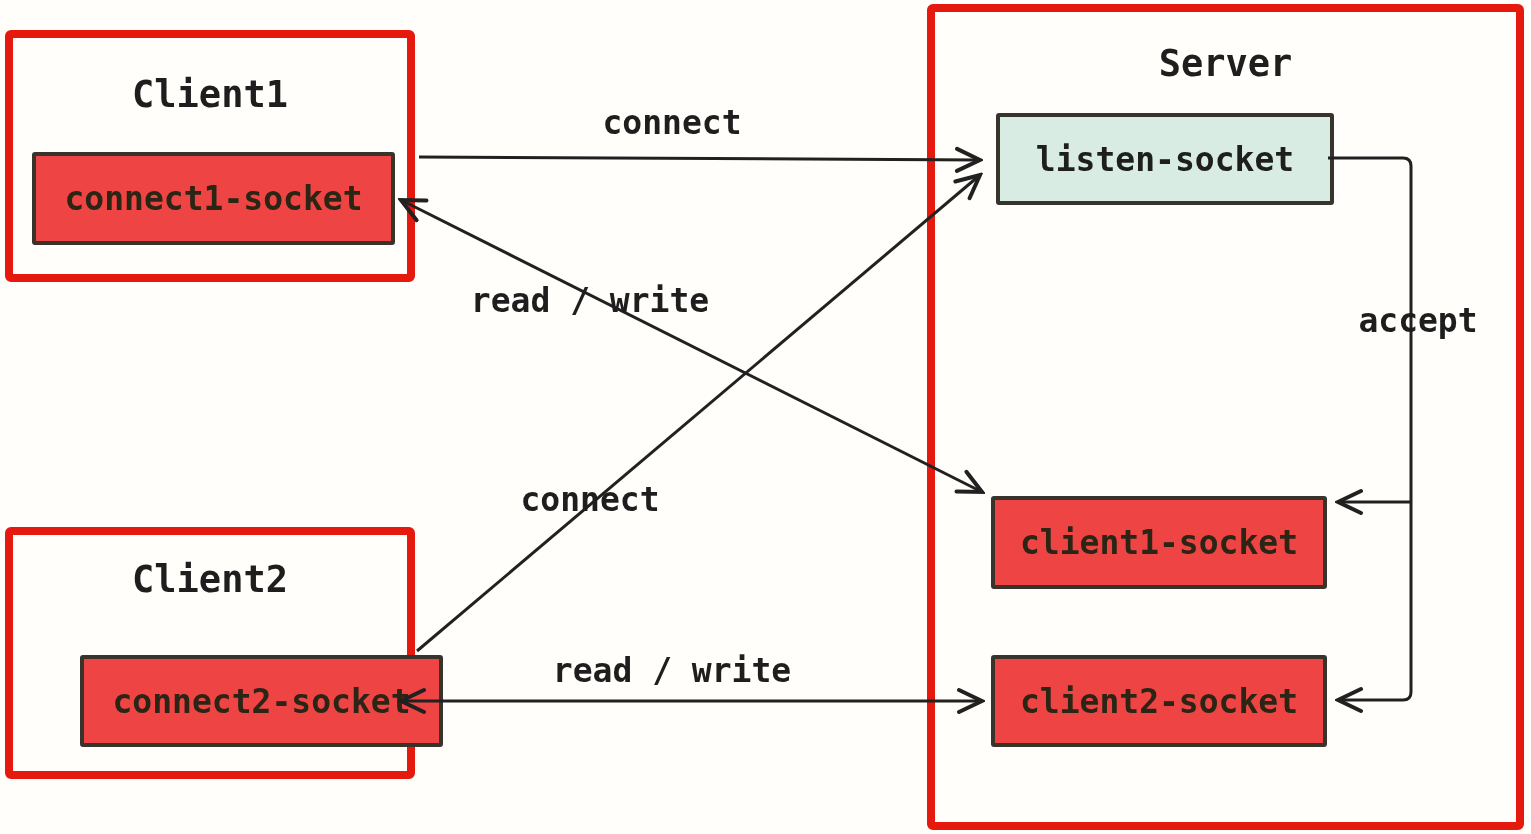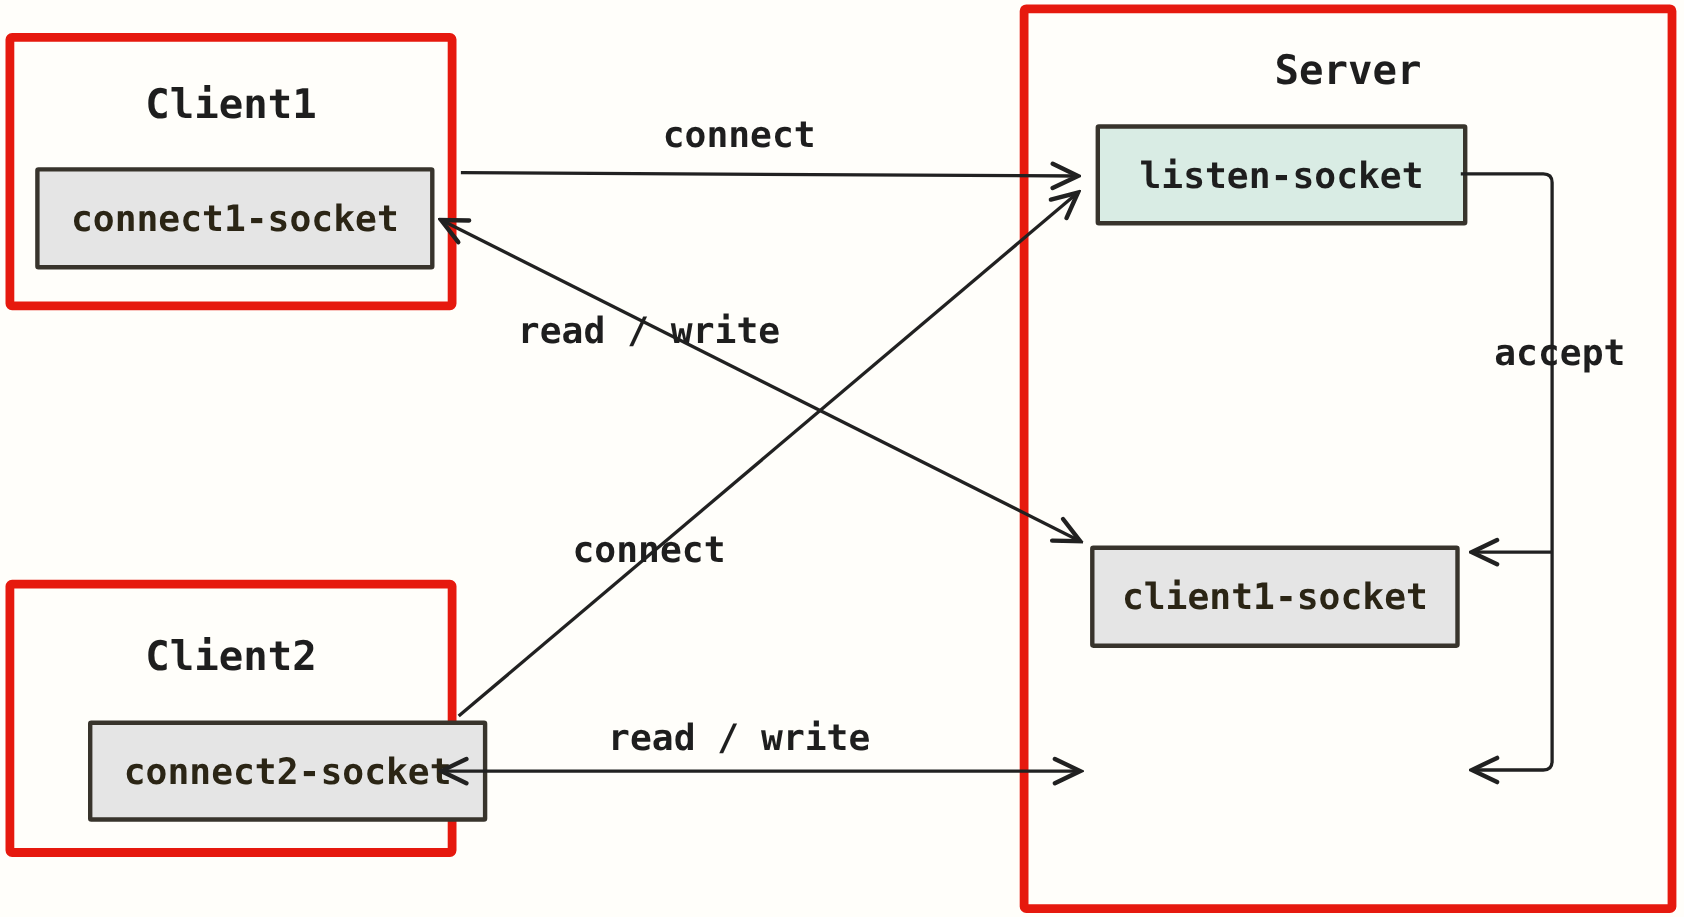--- a/index.html
+++ b/index.html
@@ -30,36 +30,36 @@
   .group-title {
     position: absolute;
     left: 0; right: 0;
     text-align: center;
     font-size: 37px;
     font-weight: bold;
     line-height: 46px;
     white-space: nowrap;
   }
   .title-client1 { top: 34px; }
-  .title-client2 { top: 39px; }
+  .title-client2 { top: 22px; }
   .title-server  { top: 29px; }
   .socket {
     position: absolute;
     box-sizing: border-box;
     border: 4px solid #38342c;
     border-radius: 3px;
     display: flex;
     align-items: center;
     justify-content: center;
     font-size: 33px;
     font-weight: bold;
     white-space: nowrap;
     color: #2b2515;
   }
-  .socket-orange { background: #e5e5e5; }
+  .socket-orange { background: #ef4444; }
   .socket-mint   { background: #d9ece4; color: #1e1e1e; }
   .sock-connect1 { left: 19px; top: 114px; width: 363px; height: 93px; }
   .sock-connect2 { left: 19px; top: 120px; width: 363px; height: 92px; margin-left: 48px; }
   .sock-listen   { left: 61px; top: 101px; width: 338px; height: 92px; }
   .sock-client1  { left: 56px; top: 442px; width: 336px; height: 93px; margin-top: 42px; }
   .sock-client2  { left: 56px; top: 643px; width: 336px; height: 92px; }
   .edges-svg {
     position: absolute;
     left: 0; top: 0;
     width: 1531px;
@@ -110,20 +110,21 @@
 
   <div class="group group-client2">
     <div class="group-title title-client2">Client2</div>
     <div class="socket socket-orange sock-connect2">connect2-socket</div>
   </div>
 
   <div class="group group-server">
     <div class="group-title title-server">Server</div>
     <div class="socket socket-mint sock-listen">listen-socket</div>
     <div class="socket socket-orange sock-client1">client1-socket</div>
+    <div class="socket socket-orange sock-client2">client2-socket</div>
   </div>
 
   <div class="edge-label lbl-connect-top">connect</div>
   <div class="edge-label lbl-read-write-top">read / write</div>
   <div class="edge-label lbl-connect-mid">connect</div>
   <div class="edge-label lbl-read-write-bottom">read / write</div>
   <div class="edge-label lbl-accept">accept</div>
 
 </div>
 

